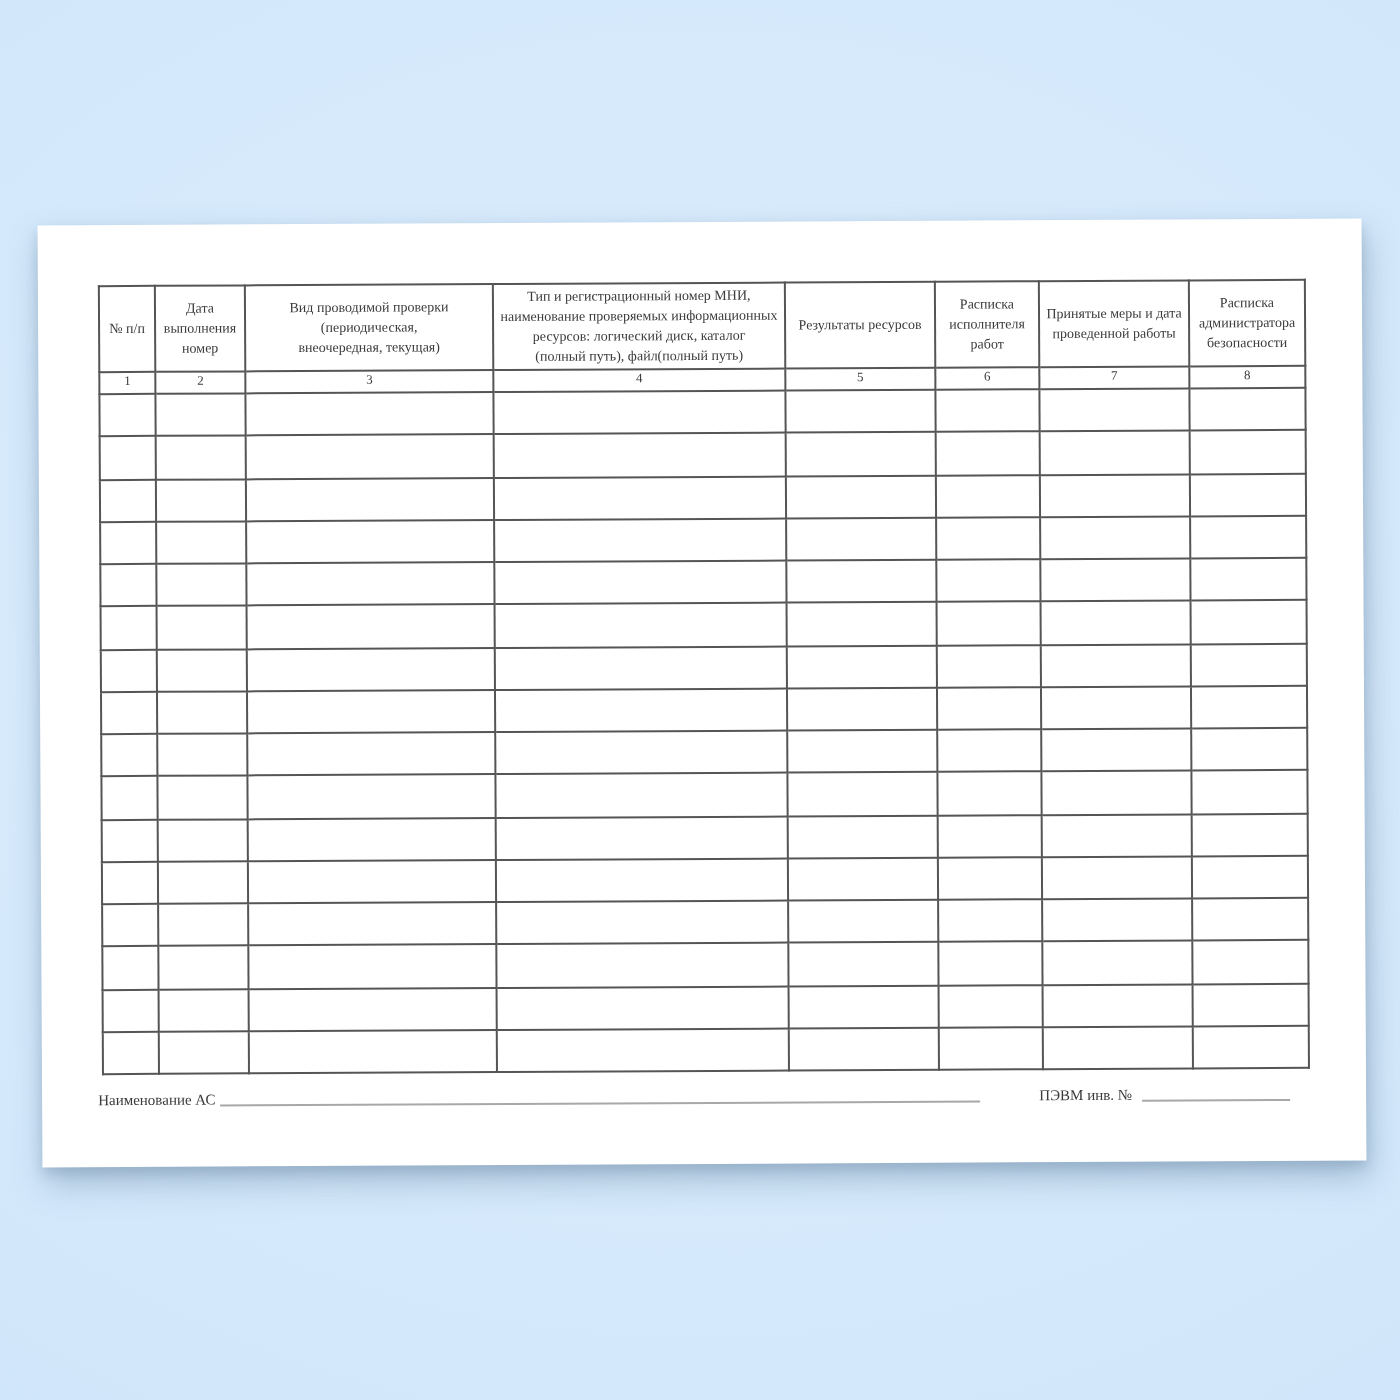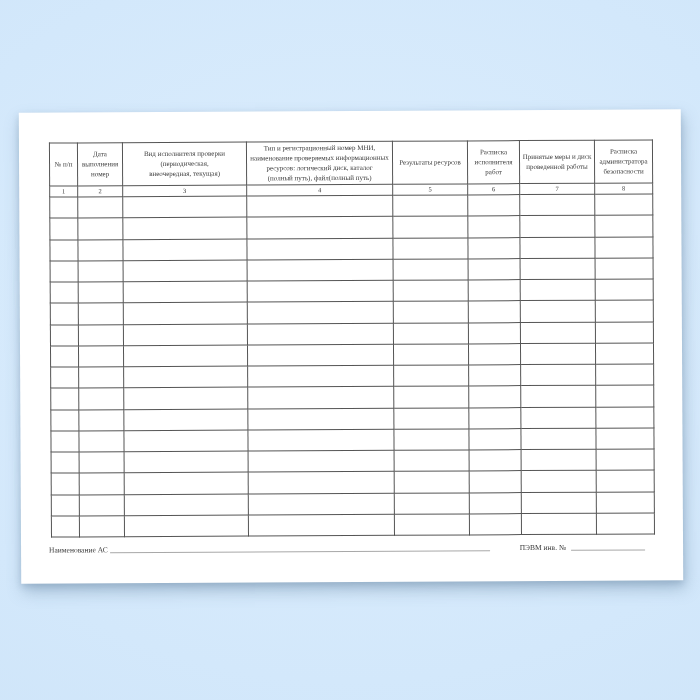--- a/index.html
+++ b/index.html
@@ -89,32 +89,32 @@
           <col style="width:52px">
           <col style="width:75px">
           <col style="width:58px">
       </colgroup>
       <thead>
         <tr class="head-row">
           <th>№ п/п</th>
           <th>Дата
 выполнения
 номер</th>
-          <th>Вид исполнителя проверки
+          <th>Вид проводимой проверки
 (периодическая,
 внеочередная, текущая)</th>
           <th>Тип и регистрационный номер МНИ,
 наименование проверяемых информационных
 ресурсов: логический диск, каталог
 (полный путь), файл(полный путь)</th>
           <th>Результаты ресурсов</th>
           <th>Расписка
 исполнителя
 работ</th>
-          <th>Принятые меры и диск
+          <th>Принятые меры и дата
 проведенной работы</th>
           <th>Расписка
 администратора
 безопасности</th>
         </tr>
         <tr class="num-row">
           <td>1</td>
           <td>2</td>
           <td>3</td>
           <td>4</td>

